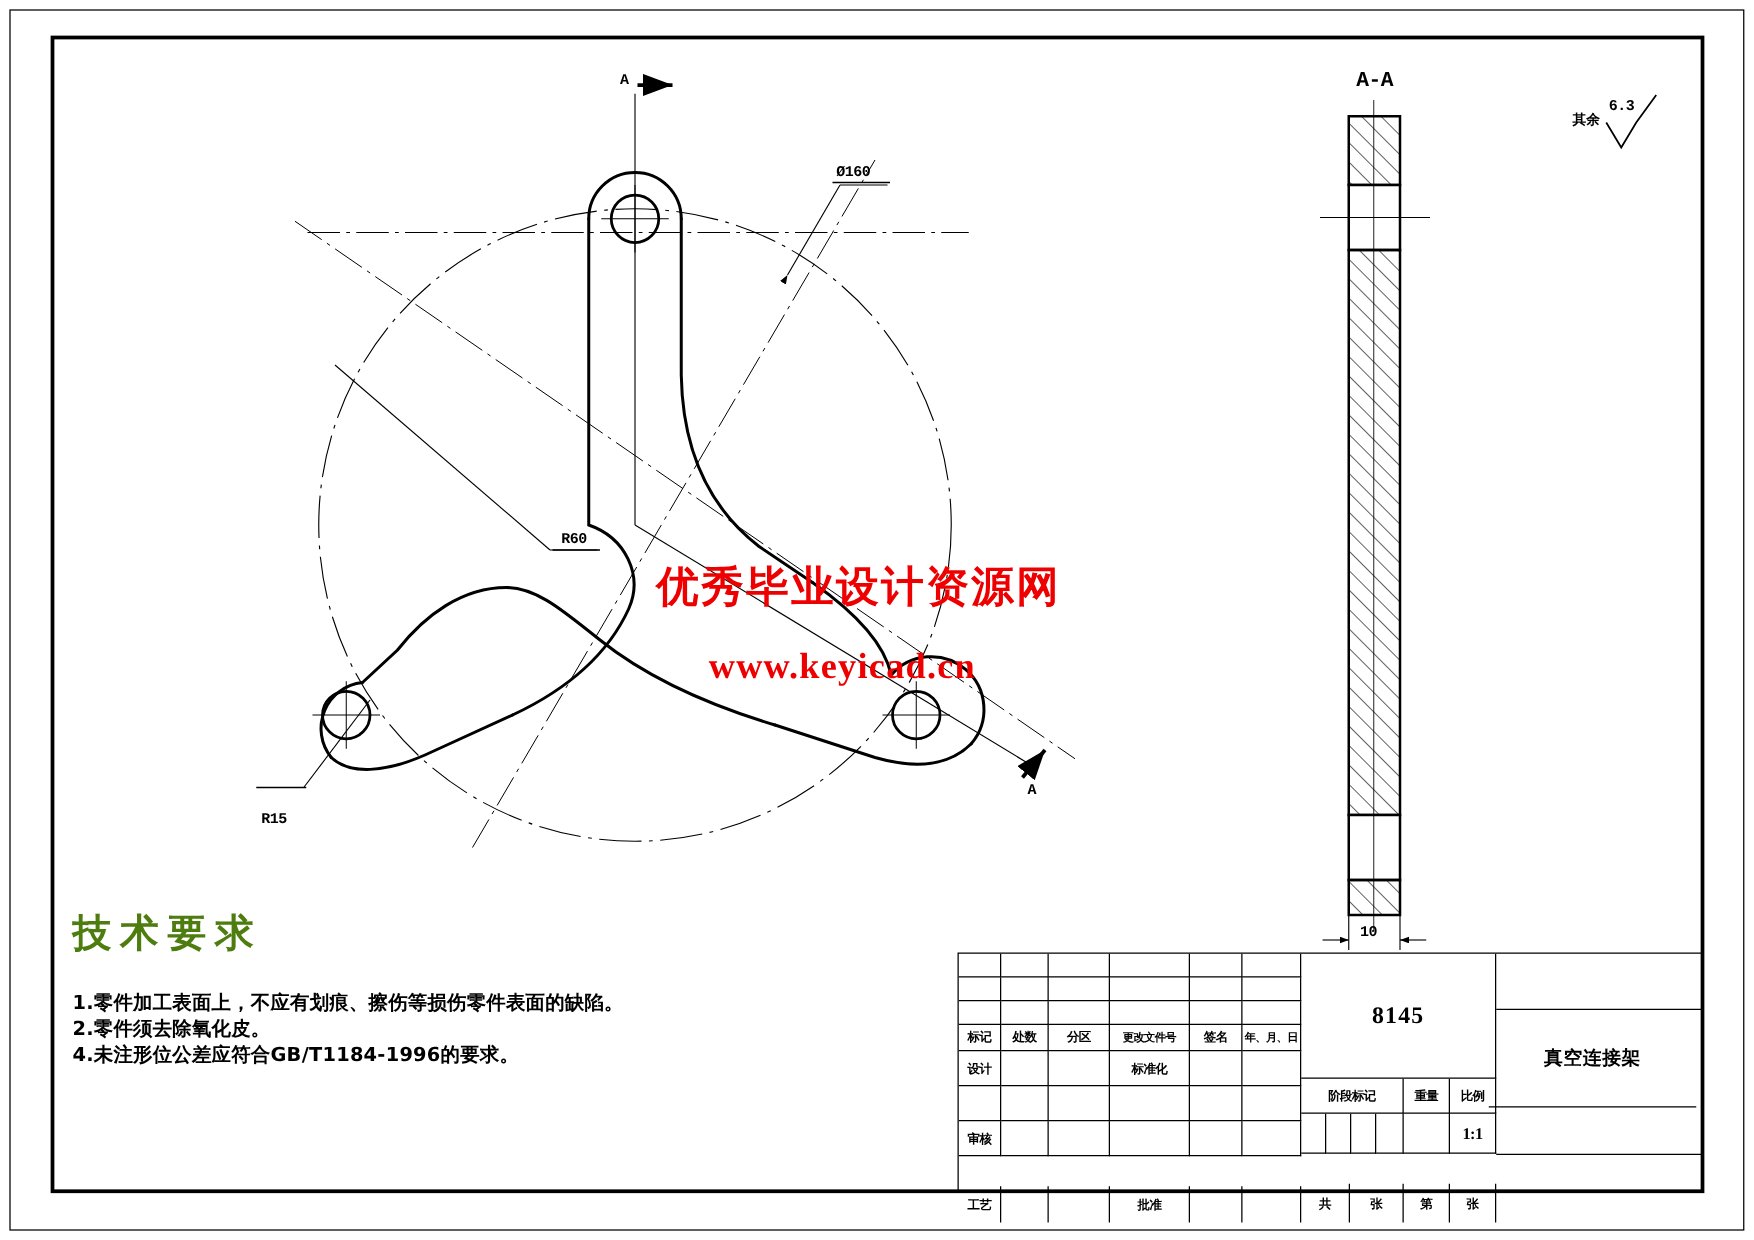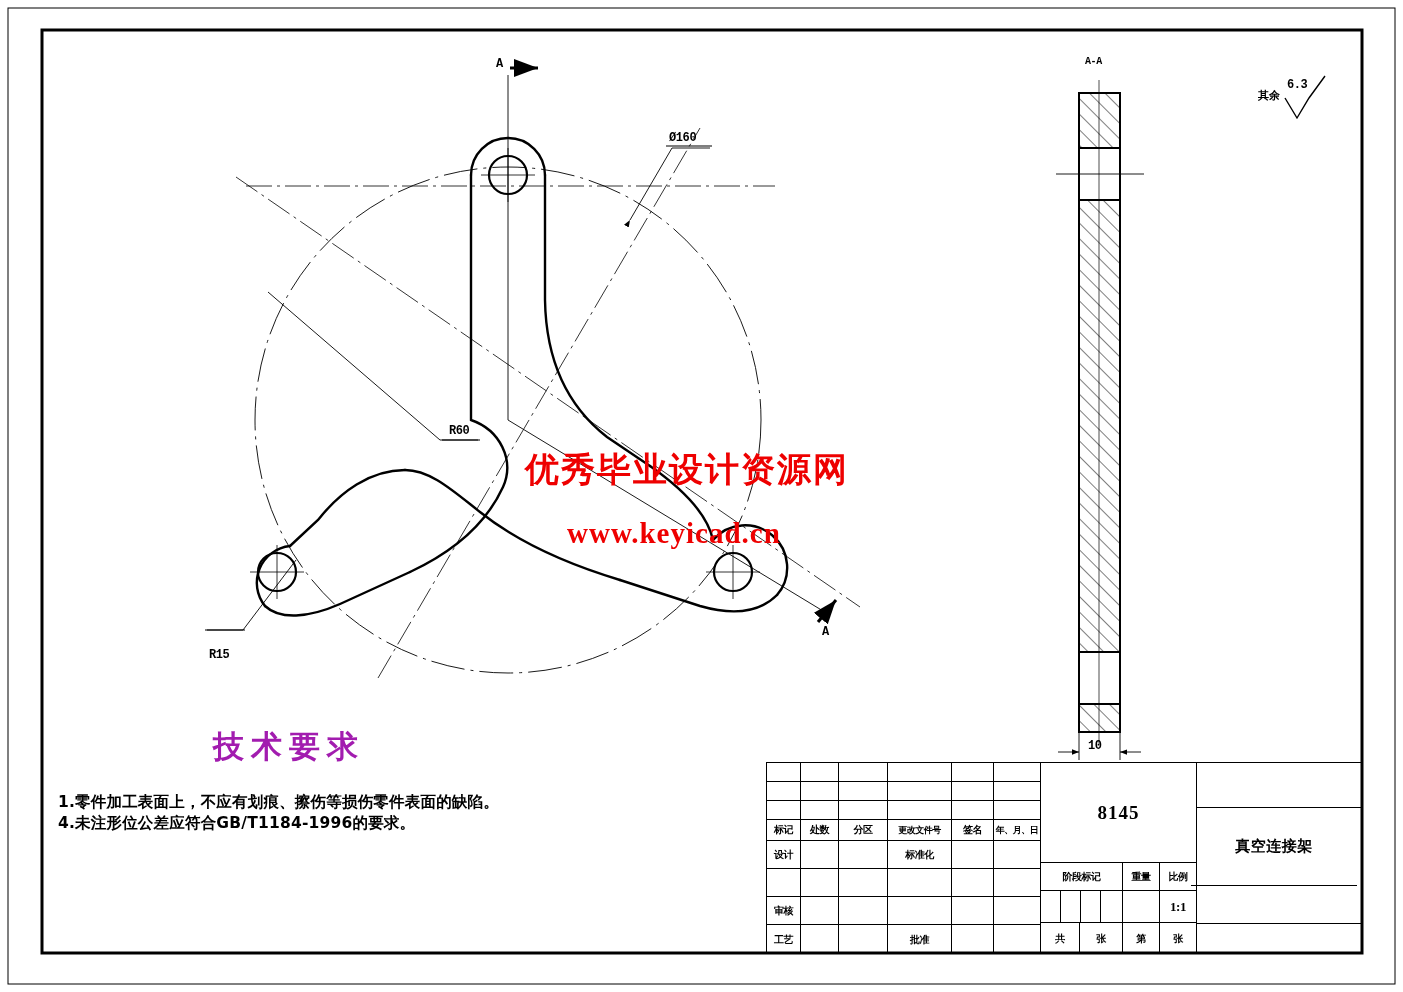--- a/index.html
+++ b/index.html
@@ -52,22 +52,21 @@
     letter-spacing: 1px;
     font-family: "Liberation Serif", "DejaVu Serif", serif;
   }
 
   
   #tech-block { position: absolute; left: 58px; top: 726px; }
   #tech-title {
     font-family: "DejaVu Sans", "Liberation Sans", sans-serif;
     font-size: 31px; font-weight: bold;
     letter-spacing: 7px;
-    margin-left: 155px;
-    color: #a21caf;
+    color: #4d7c0f;
   }
   .tech-line {
     font-family: "DejaVu Sans", "Liberation Sans", sans-serif;
     font-size: 15.5px; font-weight: bold;
     color: #000;
     letter-spacing: 0.2px;
   }
   #tech-lines { margin-top: 24px; }
 
   
@@ -81,21 +80,21 @@
     position: absolute;
     border-right: 1px solid #000;
     border-bottom: 1px solid #000;
     display: flex; align-items: center; justify-content: center;
     font-family: "DejaVu Sans", "Liberation Sans", sans-serif;
     font-size: 10px; font-weight: bold;
     color: #000; overflow: hidden;
     letter-spacing: -0.5px;
   }
   #title-block .nb-r { border-right: none; }
-  #title-block .nb-b { border-bottom: none; }
+  #title-block .nb-b { border-bottom: none; margin-top: 24px; }
   #title-block .thick-r { border-right: 1.6px solid #000; }
   #title-block .thick-b { border-bottom: 1.6px solid #000; }
   .tb-mat { font-size: 19px !important; font-family:"Liberation Serif",serif !important; letter-spacing:1px !important;}
   .tb-name { font-size: 15px !important; letter-spacing: 0.5px !important; }
   .tb-scale { font-family:"Liberation Serif",serif !important; font-size: 13px !important; }
 </style>
 </head>
 <body>
 
 <div id="sheet">
@@ -238,33 +237,34 @@
     </g>
   </svg>
 
   <div class="txt dim-txt" style="left:496px; top:58px;">A</div>
   <div class="txt dim-txt" style="left:822px; top:626px;">A</div>
 
   <div class="txt dim-txt" style="left:669px; top:132px;">Ø160</div>
   <div class="txt dim-txt" style="left:449px; top:425px;">R60</div>
   <div class="txt dim-txt" style="left:209px; top:621px;margin-top:28px;">R15</div>
 
-  <div class="txt dim-txt" style="left:1085px; top:57px; font-size:10px;">A-A</div>
+  <div class="txt dim-txt" style="left:1085px; top:57px; font-size:17px;">A-A</div>
   <div class="txt dim-txt" style="left:1088px; top:740px;">10</div>
 
   <div class="txt cn" style="left:1258px; top:90px; font-size:11px;">其余</div>
   <div class="txt dim-txt" style="left:1287px; top:79px;">6.3</div>
 
   <div class="wm" id="wm-cn">优秀毕业设计资源网</div>
   <div class="wm" id="wm-url">www.keyicad.cn</div>
 
   <div id="tech-block">
     <div id="tech-title">技术要求</div>
     <div id="tech-lines">
       <div class="tech-line">1.零件加工表面上，不应有划痕、擦伤等损伤零件表面的缺陷。</div>
+      <div class="tech-line">2.零件须去除氧化皮。</div>
       <div class="tech-line">4.未注形位公差应符合GB/T1184-1996的要求。</div>
     </div>
   </div>
 
   <div id="title-block">
 
     <div class="cell" style="left:0px;   top:0px;   width:34px;  height:19px;"></div>
     <div class="cell" style="left:34px;  top:0px;   width:38px;  height:19px;"></div>
     <div class="cell" style="left:72px;  top:0px;   width:49px;  height:19px;"></div>
     <div class="cell" style="left:121px; top:0px;   width:64px;  height:19px;"></div>

